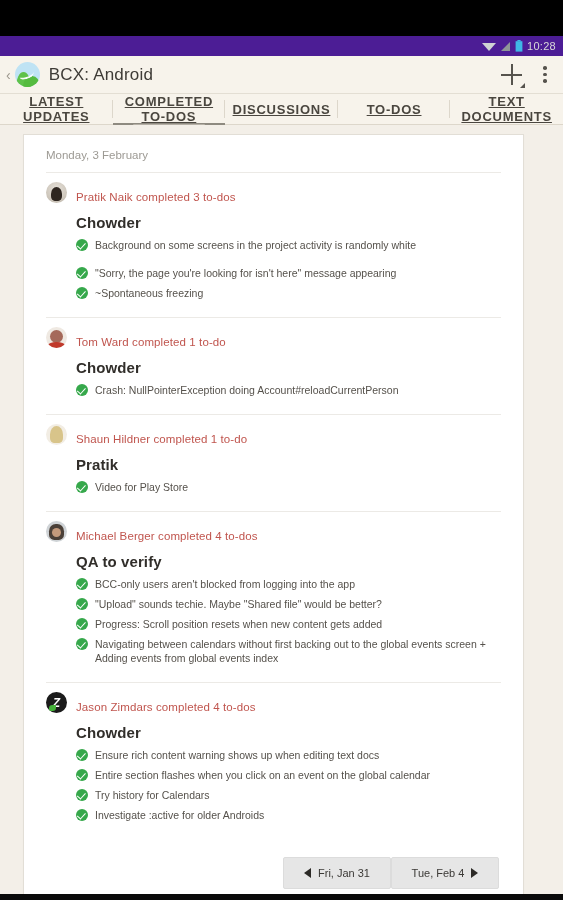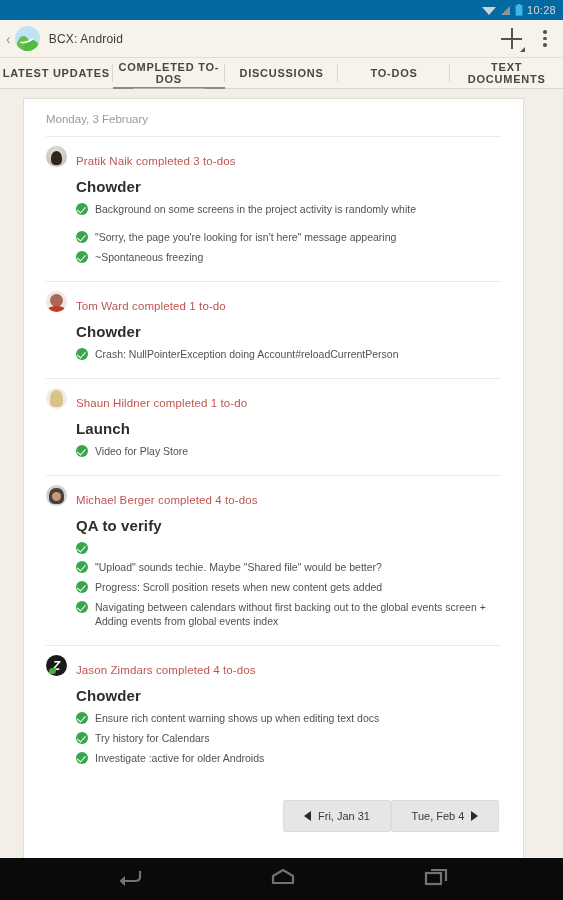--- a/index.html
+++ b/index.html
@@ -6,22 +6,22 @@
   html,body { width:563px; height:900px; }
   body {
     font-family:"Liberation Sans", sans-serif;
     background:#000;
     overflow:hidden;
   }
   .device { position:relative; width:563px; height:900px; background:#F3EFE8; }
 
   
   .statusbar {
-    height:20px; background:#0369a1; display:flex; align-items:center;
-    justify-content:flex-end; padding-right:7px; gap:4px;
+    height:20px; background:#4c1d95; display:flex; align-items:center;
+    justify-content:flex-end; padding-right:7px; gap:4px;margin-top:36px;
   }
   .sb-clock { color:#d8d8d8; font-size:11px; letter-spacing:.3px; }
   .sb-icon { display:flex; align-items:center; }
 
   
   .actionbar {
     height:38px; background:#F7F3EB; display:flex; align-items:center;
     padding:0 10px 0 4px; border-bottom:1px solid #e3ded3;
   }
   .ab-up { color:#8c8madd; color:#9b968c; font-size:14px; padding:0 4px 0 2px; line-height:1; }
@@ -36,21 +36,21 @@
   }
   .logo .hillB {
     position:absolute; right:0px; bottom:0; width:17px; height:11px;
     background:#55bb3f; border-radius:60% 50% 0 0 / 100% 100% 0 0;
   }
   .logo .swoosh {
     position:absolute; left:4px; top:8px; width:15px; height:9px;
     border-bottom:2.5px solid #ffffff; border-radius:0 0 60% 40%;
     transform:rotate(-14deg); opacity:.95;
   }
-  .ab-title { font-size:12px; color:#3e3b36; letter-spacing:.2px; flex:1; }
+  .ab-title { font-size:17px; color:#3e3b36; letter-spacing:.2px; flex:1; }
   .ab-actions { display:flex; align-items:center; gap:20px; padding-right:6px; }
   .ico-plus { position:relative; width:22px; height:22px; }
   .ico-plus:before, .ico-plus:after {
     content:""; position:absolute; background:#56534d;
   }
   .ico-plus:before { left:0; top:10px; width:21px; height:2px; }
   .ico-plus:after { left:9.5px; top:0.5px; width:2px; height:21px; }
   .ico-plus .caret {
     position:absolute; right:-2px; bottom:-2px;
     border-left:5px solid transparent; border-bottom:5px solid #56534d;
@@ -58,22 +58,22 @@
   .ico-dots { width:4px; display:flex; flex-direction:column; gap:3px; align-items:center; }
   .ico-dots i { width:3.5px; height:3.5px; border-radius:50%; background:#56534d; display:block; }
 
   
   .tabs {
     height:31px; background:#F7F3EB; display:flex; align-items:stretch;
     border-bottom:1px solid #ddd7cb;
   }
   .tab {
     flex:1; display:flex; align-items:center; justify-content:center;
-    font-size:11px; letter-spacing:.75px; color:#4a463f; font-weight:bold;
-    position:relative; text-align:center; padding:0 2px;
+    font-size:13px; letter-spacing:.75px; color:#4a463f; font-weight:bold;
+    position:relative; text-align:center; padding:0 2px;text-decoration:underline;
   }
   .tab:not(:last-child):after {
     content:""; position:absolute; right:0; top:6px; bottom:6px;
     width:1px; background:#ddd7cb;
   }
   .tab.active .underline {
     position:absolute; left:0; right:0; bottom:-1px; height:2.5px; background:#8e8a80;
   }
   .tab.active .underline-thumb {
     position:absolute; left:18%; right:18%; bottom:-4px; height:4px;
@@ -264,37 +264,38 @@
               </div>
             </div>
           </div>
           <div class="gsep"></div>
           <div class="group">
             <div class="ghead">
               <span class="avatar av-shaun"></span>
               <span class="gname">Shaun Hildner completed 1 to-do</span>
             </div>
             <div class="gbody">
-              <div class="listname">Launch</div>
+              <div class="listname">Pratik</div>
               <div class="todo">
                 <span class="check"></span>
                 <span class="todo-txt">Video for Play Store</span>
               </div>
             </div>
           </div>
           <div class="gsep"></div>
           <div class="group">
             <div class="ghead">
               <span class="avatar av-michael"></span>
               <span class="gname">Michael Berger completed 4 to-dos</span>
             </div>
             <div class="gbody">
               <div class="listname">QA to verify</div>
               <div class="todo">
                 <span class="check"></span>
+                <span class="todo-txt">BCC-only users aren't blocked from logging into the app</span>
               </div>
               <div class="todo">
                 <span class="check"></span>
                 <span class="todo-txt">"Upload" sounds techie. Maybe "Shared file" would be better?</span>
               </div>
               <div class="todo">
                 <span class="check"></span>
                 <span class="todo-txt">Progress: Scroll position resets when new content gets added</span>
               </div>
               <div class="todo">
@@ -310,20 +311,24 @@
                 <span class="zee">Z</span>
                 <span class="leaf"></span>
               </span>
               <span class="gname">Jason Zimdars completed 4 to-dos</span>
             </div>
             <div class="gbody">
               <div class="listname">Chowder</div>
               <div class="todo">
                 <span class="check"></span>
                 <span class="todo-txt">Ensure rich content warning shows up when editing text docs</span>
+              </div>
+              <div class="todo">
+                <span class="check"></span>
+                <span class="todo-txt">Entire section flashes when you click on an event on the global calendar</span>
               </div>
               <div class="todo">
                 <span class="check"></span>
                 <span class="todo-txt">Try history for Calendars</span>
               </div>
               <div class="todo">
                 <span class="check"></span>
                 <span class="todo-txt">Investigate :active for older Androids</span>
               </div>
             </div>

